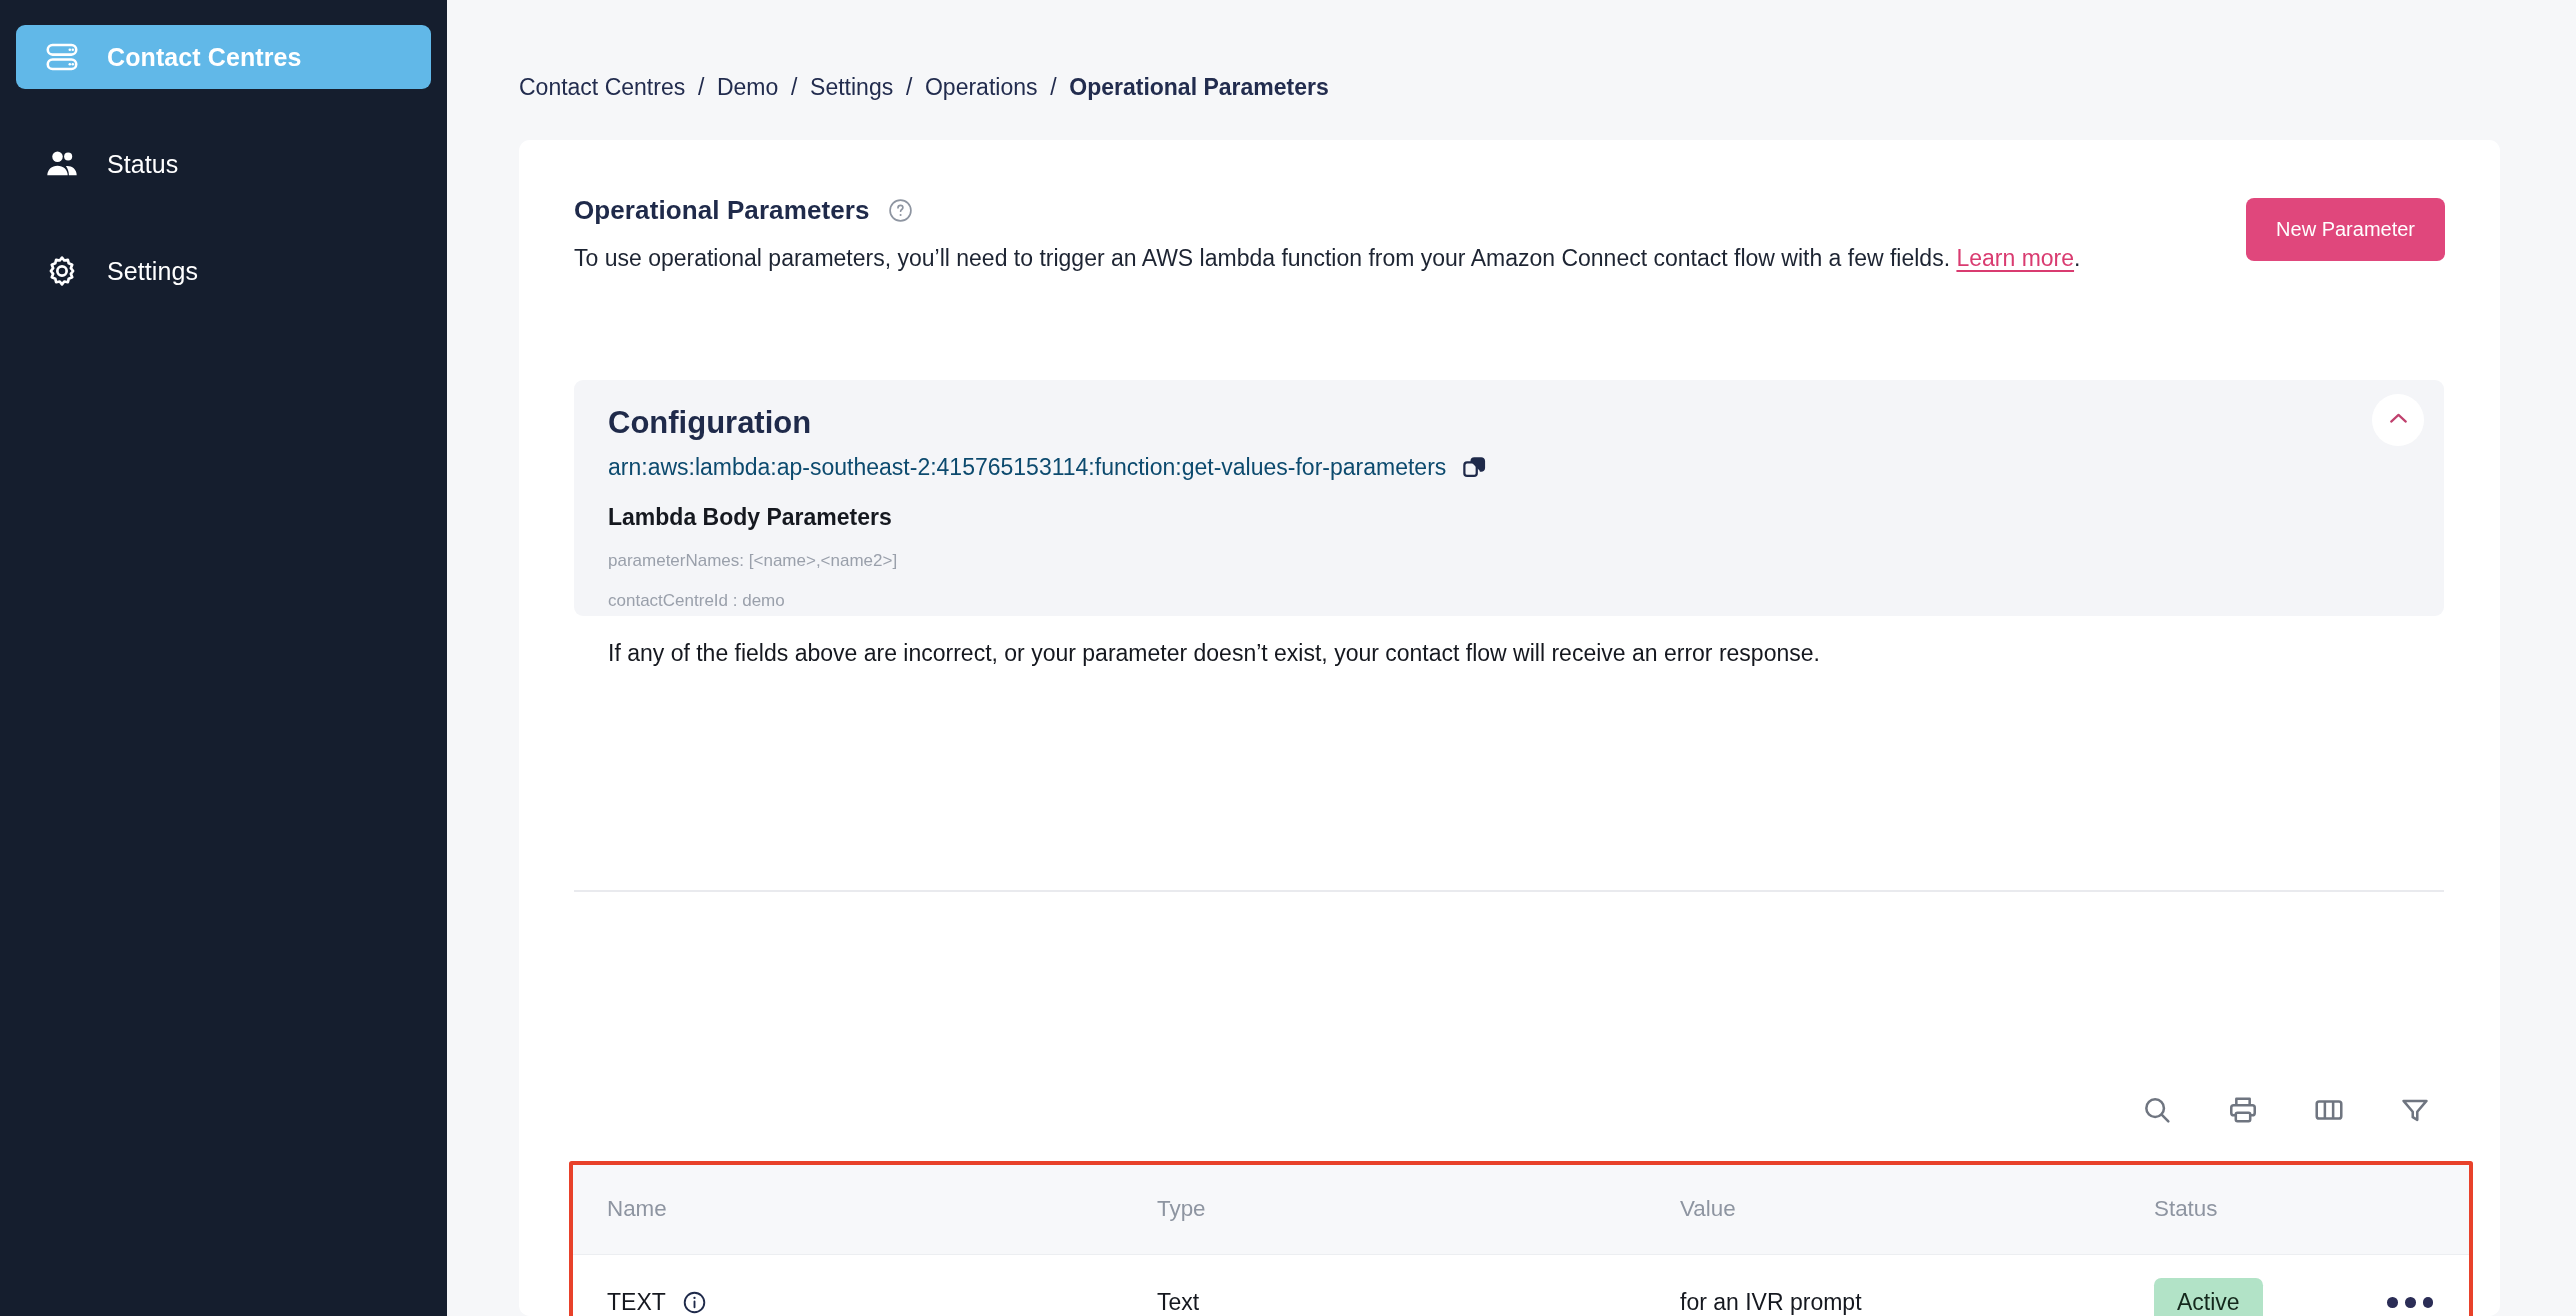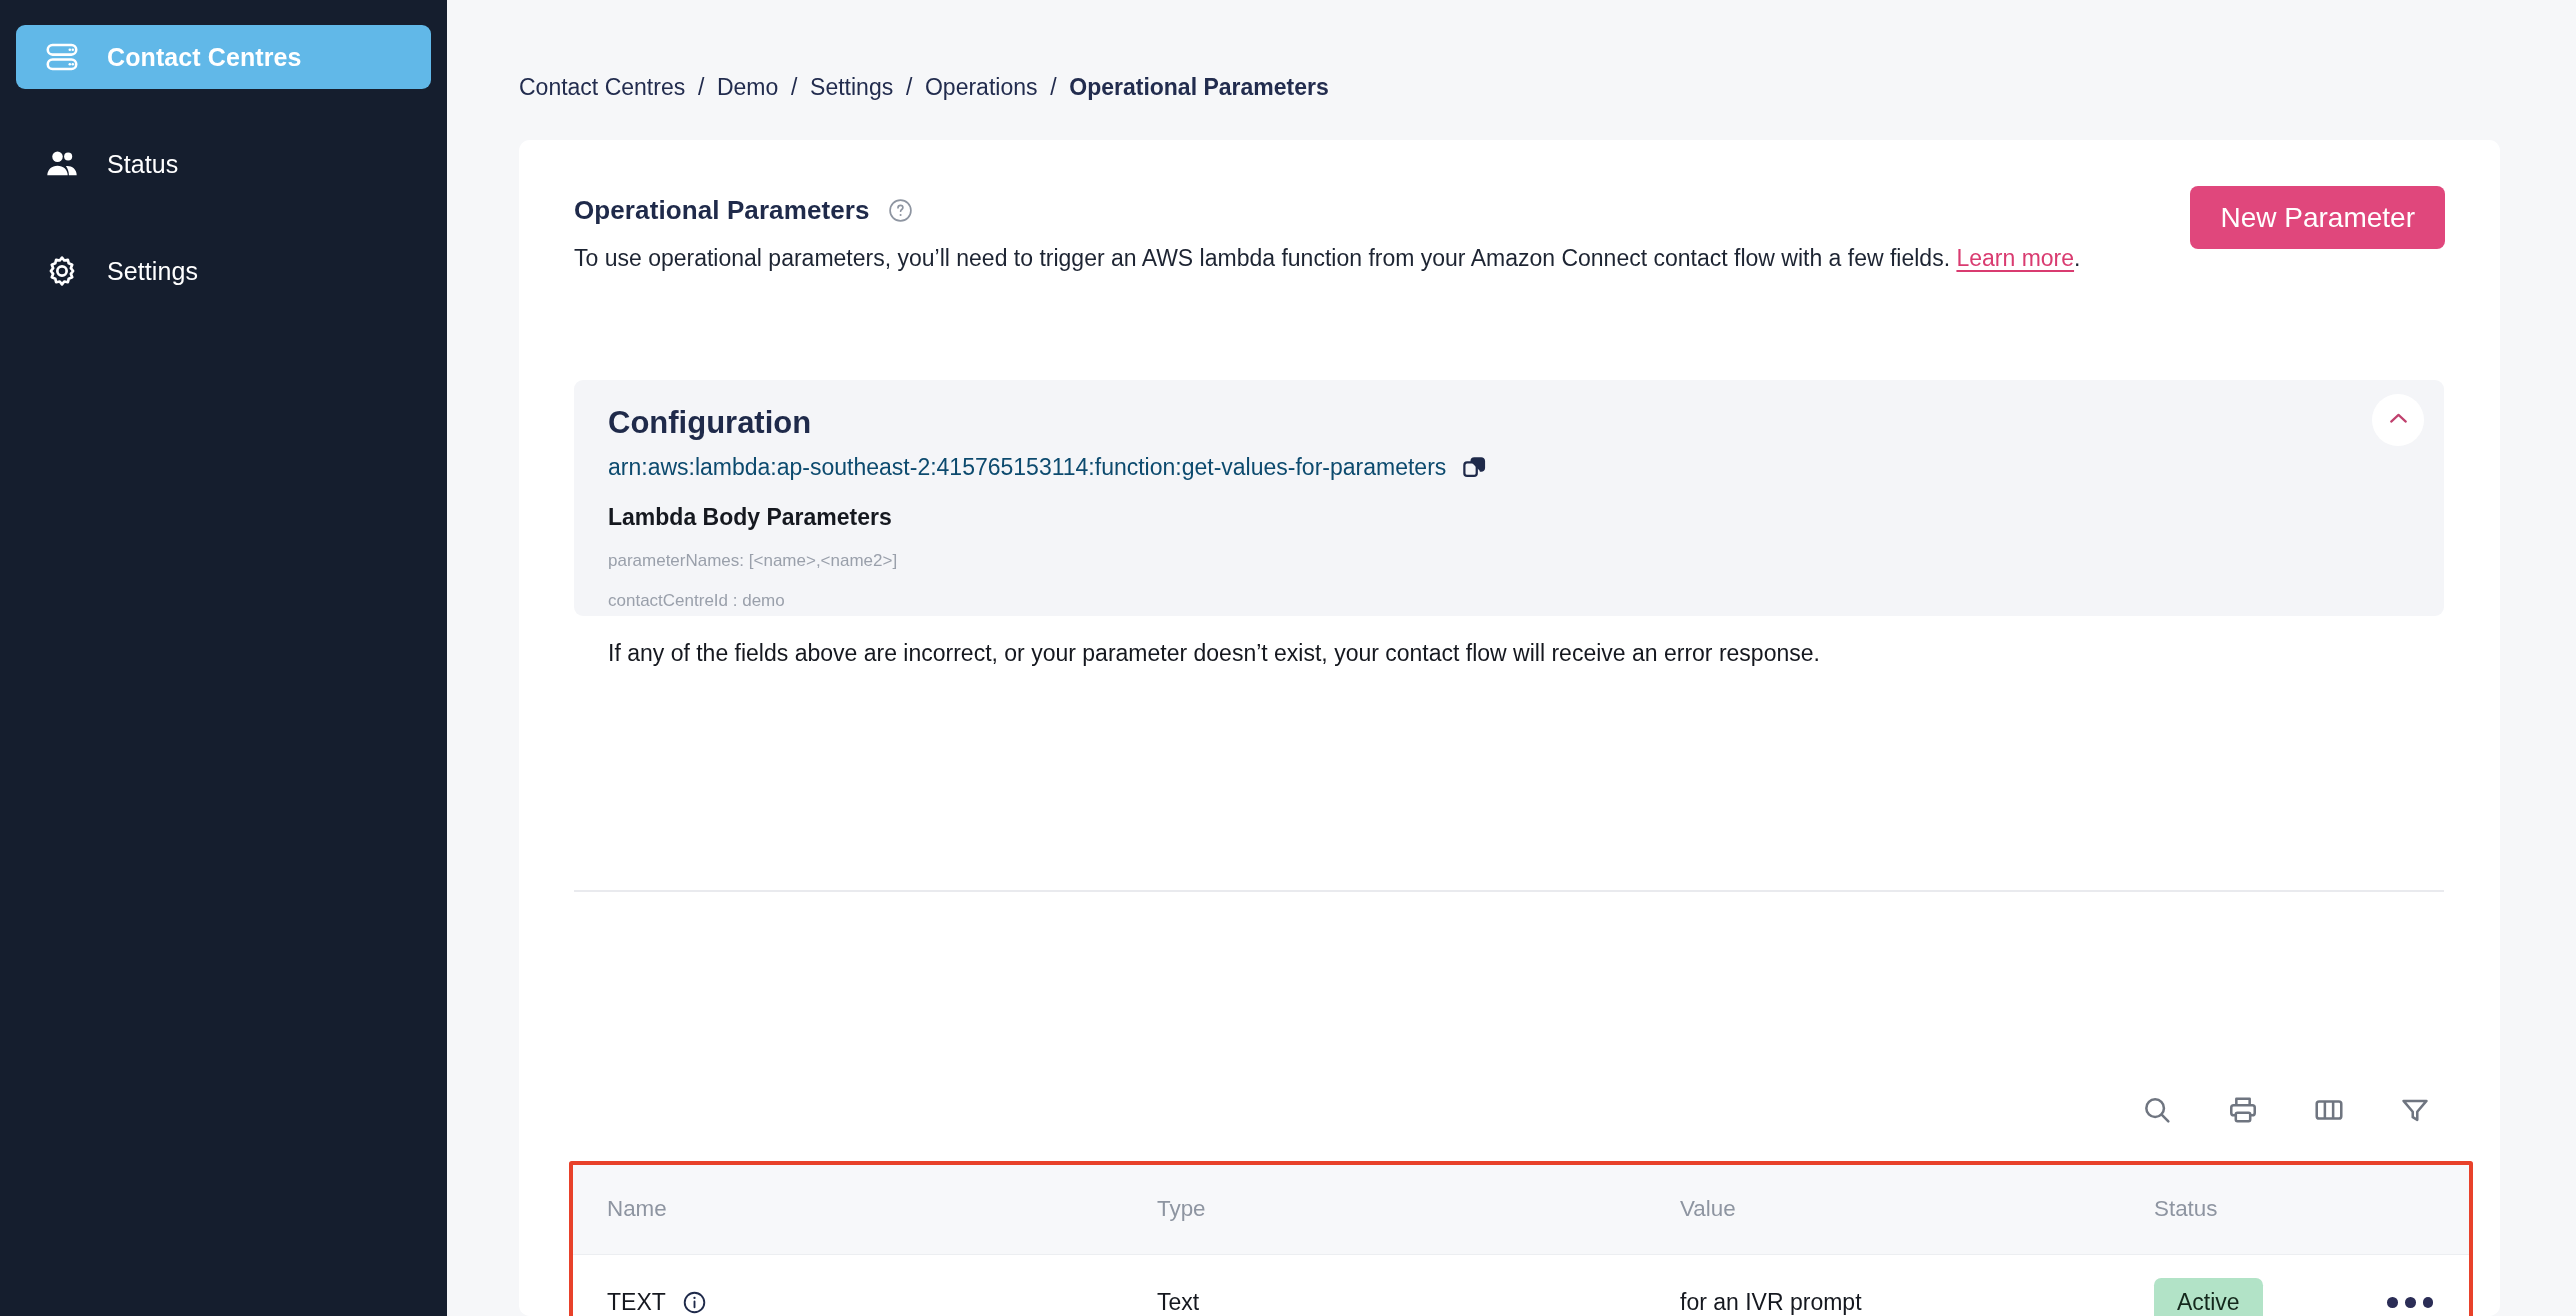--- a/index.html
+++ b/index.html
@@ -87,26 +87,26 @@
     font-size: 23px;
     color: #1d2432;
     line-height: 1.43;
     max-width: 1574px;
   }
   .card-desc a {
     color: #d93b70; text-decoration: underline; text-underline-offset: 3.6px;
   }
 
   .new-param-btn {
-    position: absolute; right: 55px; top: 46px;
+    position: absolute; right: 55px; top: 58px;
     background: #e0477c;
     color: #ffffff;
     border: none;
     border-radius: 8px;
-    font-size: 28px;
+    font-size: 20px;
     font-family: "Liberation Sans", sans-serif;
     padding: 16px 30px;
     height: 63px;
     cursor: pointer;
     white-space: nowrap;
   }
 
   
   .config-panel {
     position: absolute; left: 55px; top: 240px;

